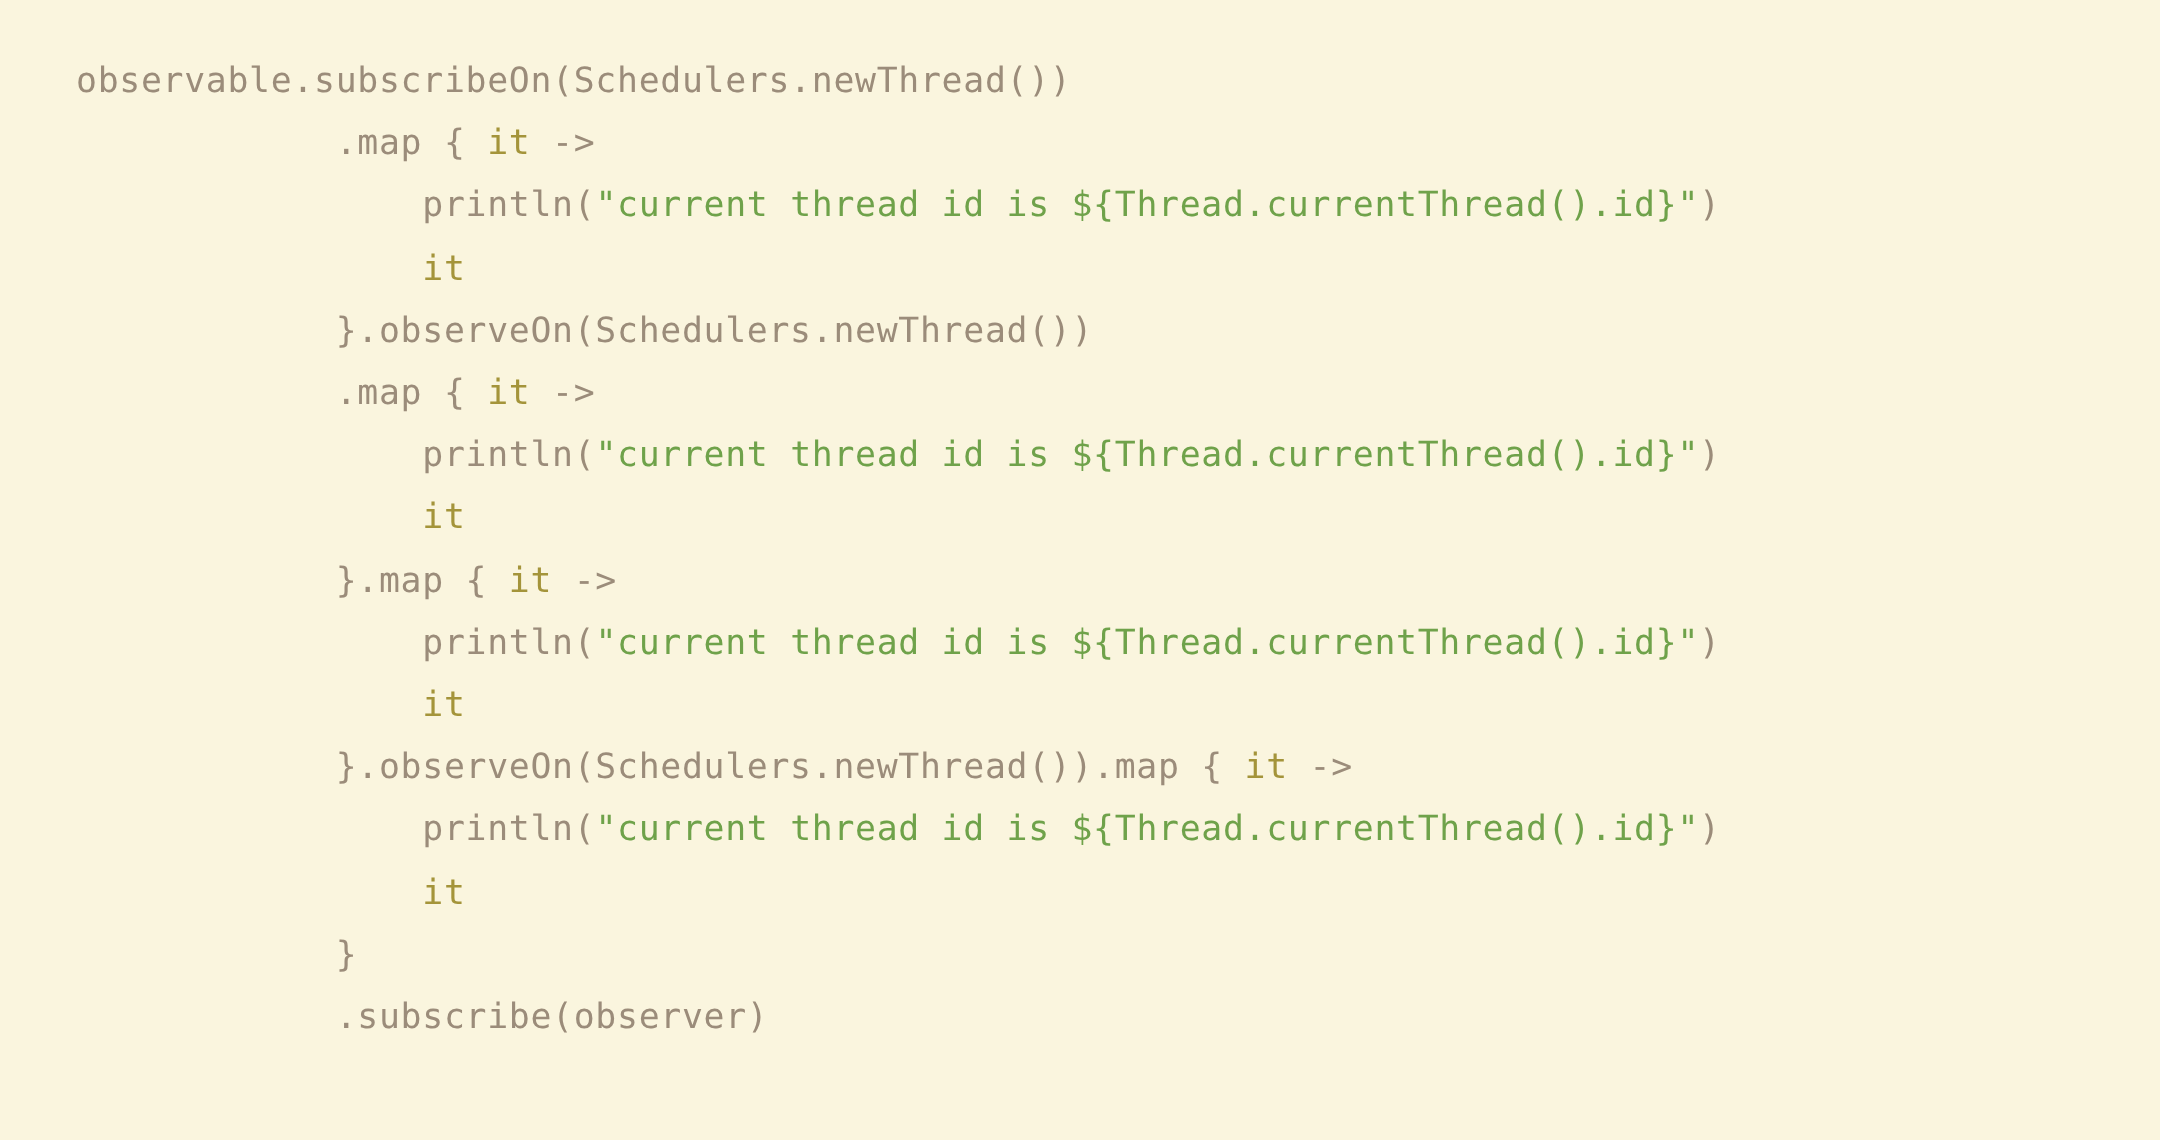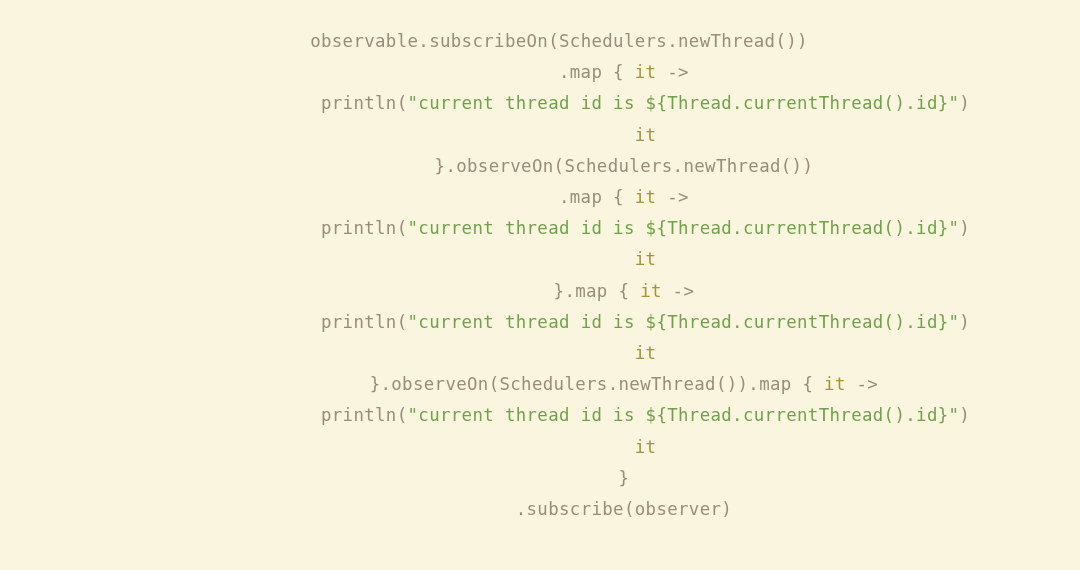--- a/index.html
+++ b/index.html
@@ -9,21 +9,20 @@
     height: 570px;
     padding: 26px 0 0 38px;
     font-family: "SF Mono", "Monaco", "Menlo", "Consolas", "DejaVu Sans Mono", monospace;
     font-size: 17.4px;
     line-height: 31.2px;
     letter-spacing: 0.35px;
     overflow: hidden;
   }
   pre.code {
     white-space: pre;
-    text-align: center;
   }
   .tok-default { color: #9b8c7a; }   
   .tok-keyword { color: #a4943a; }   
   .tok-string  { color: #6fa24a; }   
 </style>
 </head>
 <body>
 
 <pre class="code" id="code-block"><span class="tok-default">observable.subscribeOn(Schedulers.newThread())</span>
 <span class="tok-default">            .map { </span><span class="tok-keyword">it</span><span class="tok-default"> -&gt;</span>

